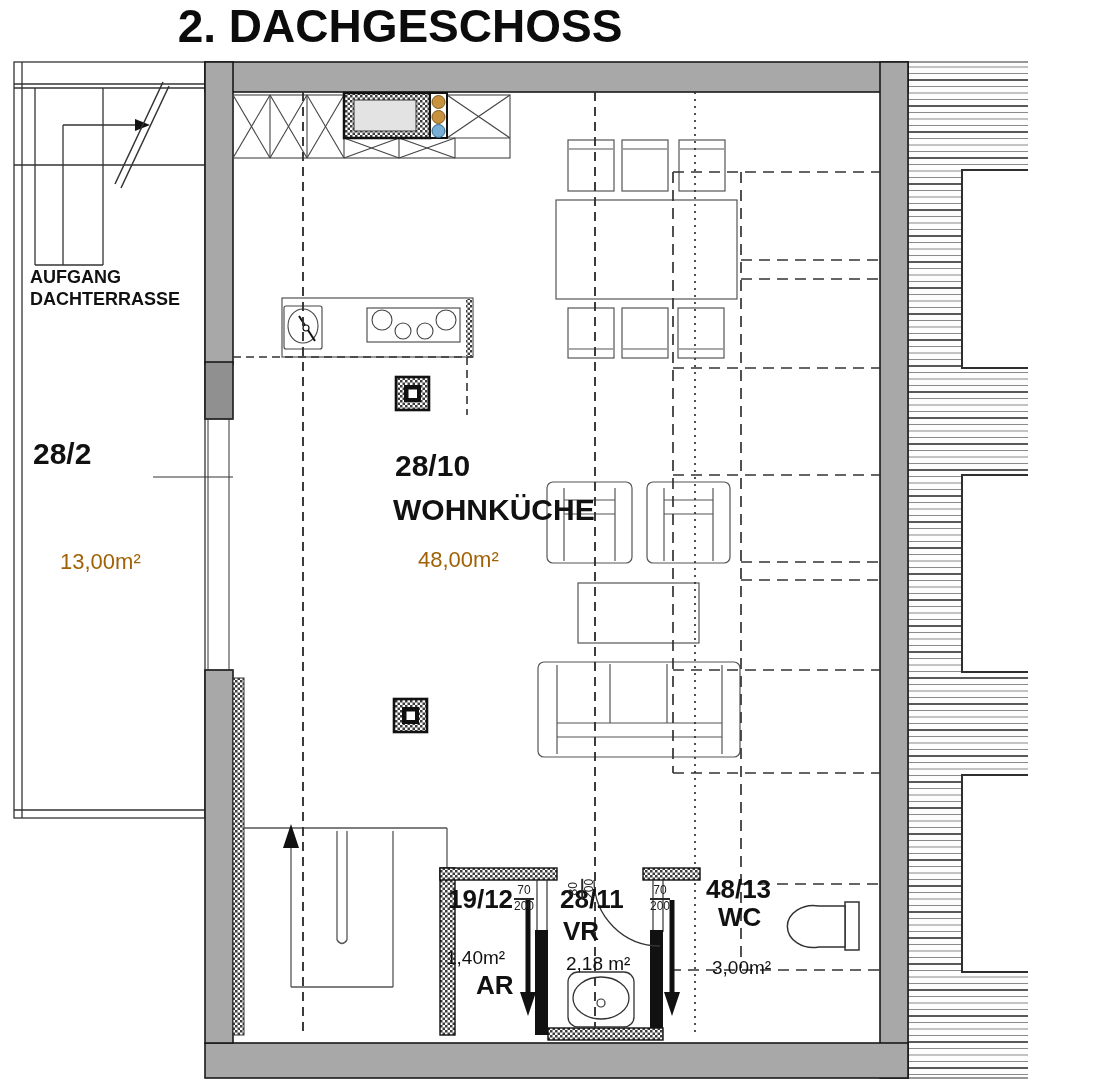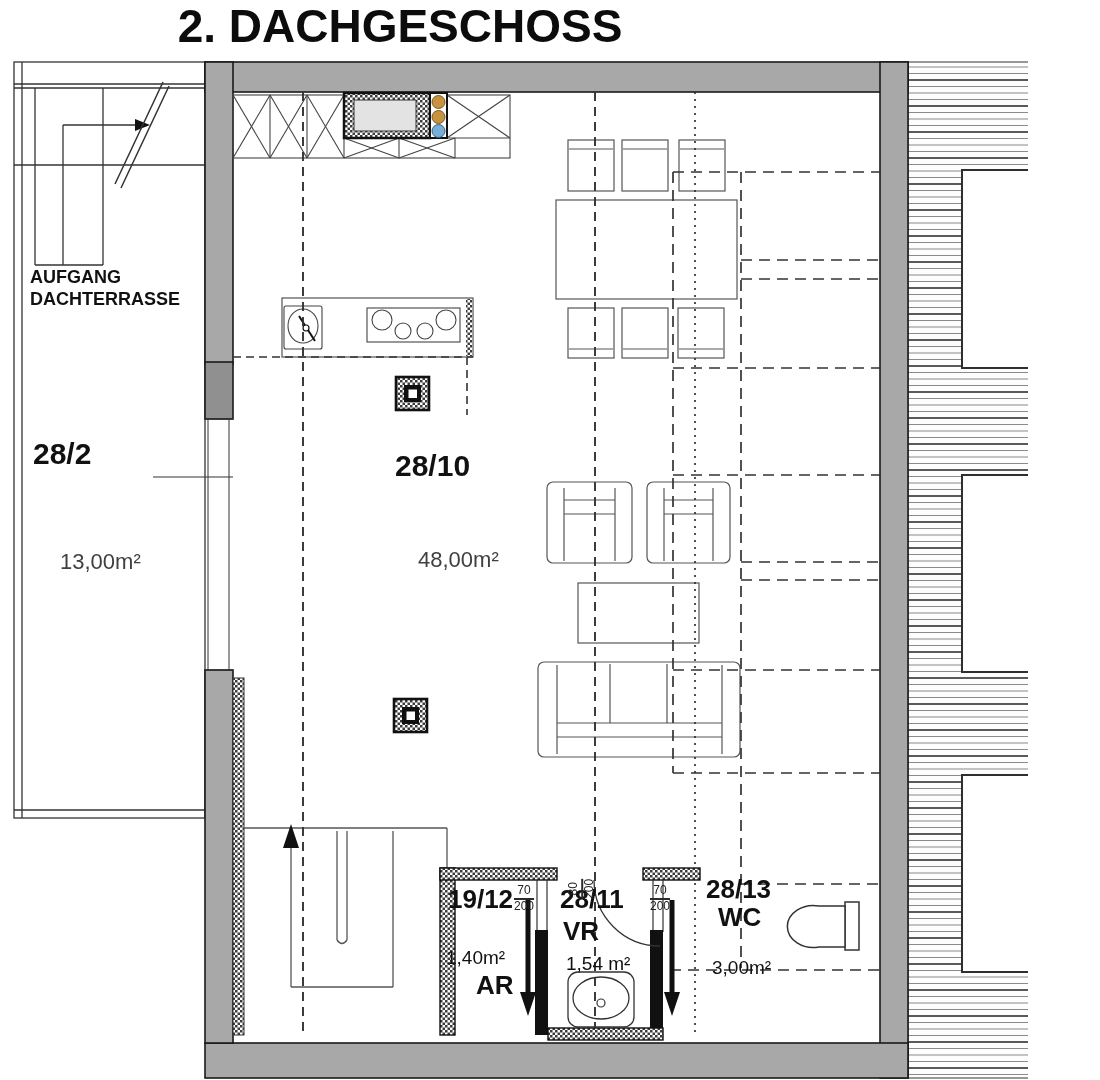--- a/index.html
+++ b/index.html
@@ -7,21 +7,21 @@
     position:relative;width:1028px;height:1080px;background:#ffffff;
     font-family:"Liberation Sans",sans-serif;color:#111;overflow:hidden;
   }
   .plan svg{position:absolute;left:0;top:0;}
   .lbl{position:absolute;white-space:nowrap;line-height:1.05;}
   .title{left:150px;top:2px;width:500px;text-align:center;
          font-size:46px;font-weight:800;letter-spacing:0px;color:#0c0c0c;}
   .note{font-size:18px;font-weight:700;}
   .room-num{font-size:30px;font-weight:700;}
   .room-name{font-size:30px;font-weight:700;}
-  .room-area{font-size:22px;font-weight:400;color:#404040;}
+  .room-area{font-size:22px;font-weight:400;color:#a16207;}
   .small-num{font-size:26px;font-weight:700;}
   .small-name{font-size:26px;font-weight:700;}
   .small-area{font-size:19px;font-weight:400;}
   .frac{position:absolute;display:flex;flex-direction:column;align-items:center;
         font-size:12px;font-weight:400;color:#222;line-height:1.15;}
   .frac .top{border-bottom:2px solid #2a2a2a;padding:0 3px;}
   .frac.vert{transform:rotate(-90deg);transform-origin:50% 50%;}
 </style>
 </head>
 <body>
@@ -234,31 +234,32 @@
 
   <div class="lbl title">2. DACHGESCHOSS</div>
 
   <div class="lbl note" style="left:30px;top:268px;">AUFGANG</div>
   <div class="lbl note" style="left:30px;top:290px;">DACHTERRASSE</div>
 
   <div class="lbl room-num" style="left:33px;top:438px;">28/2</div>
   <div class="lbl room-area" style="left:60px;top:550px;">13,00m²</div>
 
   <div class="lbl room-num" style="left:395px;top:450px;">28/10</div>
+  <div class="lbl room-name" style="left:393px;top:494px;">WOHNKÜCHE</div>
   <div class="lbl room-area" style="left:418px;top:548px;">48,00m²</div>
 
   <div class="lbl small-num" style="left:448px;top:886px;">19/12</div>
   <div class="lbl small-area" style="left:446px;top:948px;">1,40m²</div>
   <div class="lbl small-name" style="left:476px;top:972px;">AR</div>
 
   <div class="lbl small-num" style="left:560px;top:886px;">28/11</div>
   <div class="lbl small-name" style="left:563px;top:918px;">VR</div>
-  <div class="lbl small-area" style="left:566px;top:954px;">1,54 m²</div>
-
-  <div class="lbl small-num" style="left:706px;top:876px;">28/13</div>
+  <div class="lbl small-area" style="left:566px;top:954px;">2,18 m²</div>
+
+  <div class="lbl small-num" style="left:706px;top:876px;">48/13</div>
   <div class="lbl small-name" style="left:718px;top:904px;">WC</div>
   <div class="lbl small-area" style="left:712px;top:958px;">3,00m²</div>
 
   <div class="frac" style="left:514px;top:884px;">
     <span class="top">70</span>
     <span class="bot">200</span>
   </div>
   <div class="frac" style="left:650px;top:884px;">
     <span class="top">70</span>
     <span class="bot">200</span>

